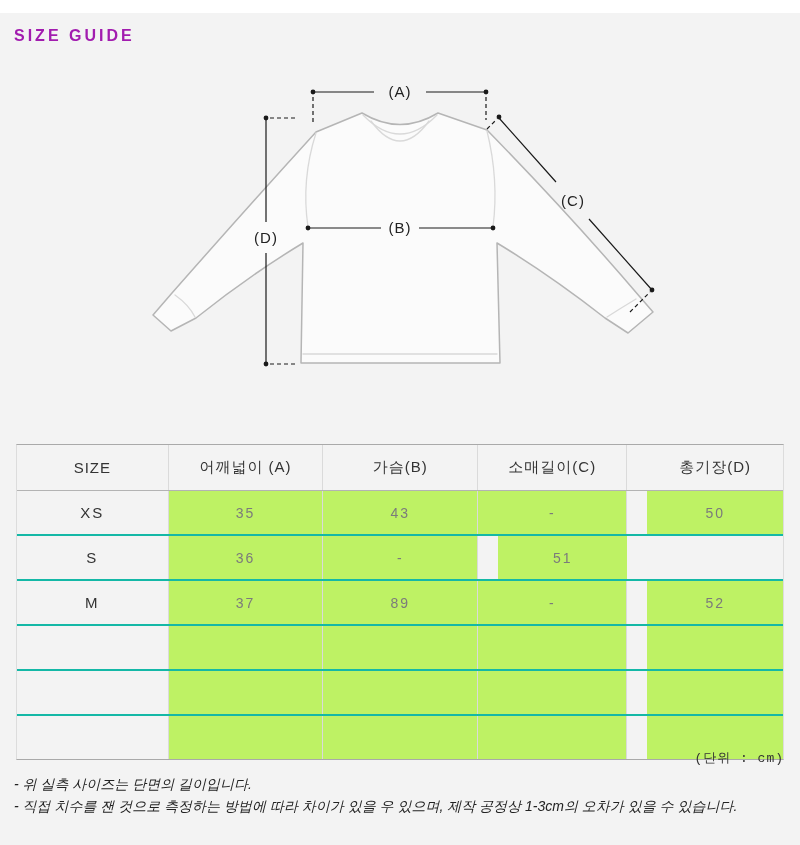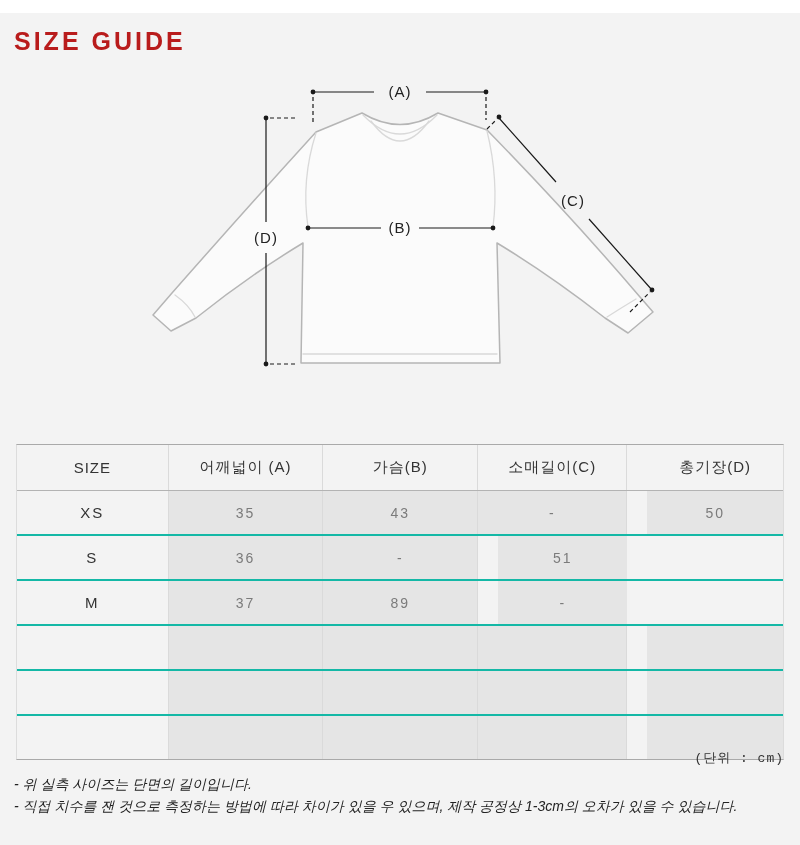--- a/index.html
+++ b/index.html
@@ -3,41 +3,41 @@
 <meta charset="utf-8">
 <style>
   html,body{margin:0;padding:0;}
   body{
     width:800px;height:845px;position:relative;background:#ffffff;
     font-family:"Liberation Sans","DejaVu Sans",sans-serif;
     -webkit-font-smoothing:antialiased;overflow:hidden;
   }
   .panel{position:absolute;left:0;top:13px;width:800px;height:832px;background:#f3f3f3;}
   .page-title{
-    position:absolute;left:14px;top:27px;font-size:25px;font-weight:600;
-    letter-spacing:3px;color:#b91c1c;
+    position:absolute;left:14px;top:27px;font-size:16px;font-weight:600;
+    letter-spacing:3px;color:#a21caf;
   }
   .diagram{position:absolute;left:0;top:60px;width:800px;height:380px;}
   .diagram text{
     font-family:"Liberation Sans","DejaVu Sans",sans-serif;
     font-size:15px;fill:#222222;letter-spacing:1px;
   }
   
   .size-table{
     position:absolute;left:16px;top:444px;width:768px;box-sizing:border-box;
     border-top:1px solid #a9a9a9;border-bottom:1px solid #a9a9a9;
     border-left:1px solid #dcdcdc;border-right:1px solid #dcdcdc;
   }
   .t-row{display:grid;grid-template-columns:19.8% 20.2% 20.2% 19.5% 20.3%;height:43px;}
   .t-row.header{height:45px;border-bottom:1px solid #b3b3b3;}
   .t-row:not(.header):not(:last-child){border-bottom:2px solid #14b8a6;}
   .t-cell{
     display:flex;align-items:center;justify-content:center;
     border-right:1px solid #dadada;box-sizing:border-box;
-    font-size:15px;color:#333333;background:#e5e5e5;
+    font-size:15px;color:#333333;background:#bef264;
   }
   .t-cell:last-child{border-right:none;margin-left:20px;}
   .t-row.header .t-cell{background:transparent;letter-spacing:1px;}
   .t-cell.size-col{background:transparent;letter-spacing:2px;}
   .t-row:not(.header) .t-cell:not(.size-col){
     color:#7b7b7b;font-size:14px;letter-spacing:2px;
   }
   
   .unit-note{
     position:absolute;right:16px;top:749px;font-size:13px;color:#333333;letter-spacing:1px;font-family:Liberation Mono, monospace;
@@ -131,20 +131,21 @@
     <div class="t-cell">36</div>
     <div class="t-cell">-</div>
     <div class="t-cell">51</div>
   </div>
 
   <div class="t-row">
     <div class="t-cell size-col">M</div>
     <div class="t-cell">37</div>
     <div class="t-cell">89</div>
     <div class="t-cell">-</div>
+    <div class="t-cell">52</div>
   </div>
 
   <div class="t-row">
     <div class="t-cell size-col"></div>
     <div class="t-cell"></div>
     <div class="t-cell"></div>
     <div class="t-cell"></div>
     <div class="t-cell"></div>
   </div>
 

